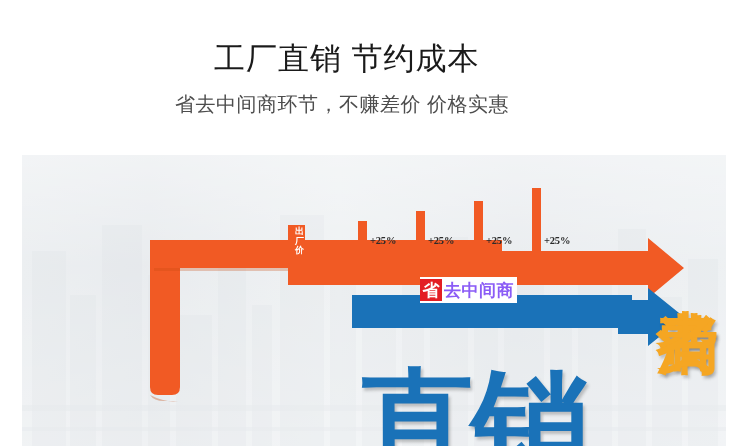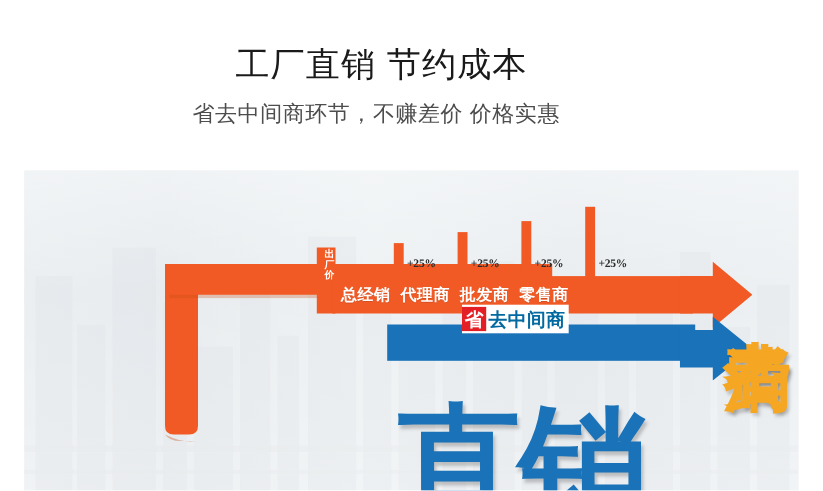--- a/index.html
+++ b/index.html
@@ -88,21 +88,21 @@
   .saving{
     position:absolute;left:398px;top:122px;height:26px;
     display:flex;align-items:center;background:#ffffff;padding:0 3px 0 0;
   }
   .saving .sheng{
     display:inline-flex;align-items:center;justify-content:center;
     width:22px;height:22px;background:#E31E24;color:#ffffff;
     font-size:17px;font-weight:bold;line-height:1;
   }
   .saving .rest{
-    color:#0369a1;font-size:17px;font-weight:bold;letter-spacing:.5px;
+    color:#8b5cf6;font-size:17px;font-weight:bold;letter-spacing:.5px;
     margin-left:2px;white-space:nowrap;
   }
 
   
   .wm{position:absolute;white-space:nowrap;line-height:1;font-weight:bold;}
   .wm-factory{
     left:128px;top:130px;font-size:118px;color:#F15A24;
     letter-spacing:-4px;
     text-shadow:2px 3px 3px rgba(60,60,60,.28);
   }
@@ -180,26 +180,20 @@
     </svg>
     <div class="pct" style="left:348px;top:80px;">+25%</div>
     <div class="pct" style="left:406px;top:80px;">+25%</div>
     <div class="pct" style="left:464px;top:80px;">+25%</div>
     <div class="pct" style="left:522px;top:80px;">+25%</div>
 
     <div class="exfactory"></div>
     <div class="exfactory-txt">出厂价</div>
 
     <div class="chain-band"></div>
-    <div class="chain-labels">
-      <span>总经销</span>
-      <span>代理商</span>
-      <span>批发商</span>
-      <span>零售商</span>
-    </div>
 
     <svg class="arrow-o" width="66" height="60" viewBox="0 0 66 60">
       <path d="M0 13 H30 V0 L66 30 L30 60 V47 H0 Z" fill="#F15A24"></path>
     </svg>
 
     <div class="direct-band"></div>
     <svg class="arrow-b" width="66" height="58" viewBox="0 0 66 58">
       <path d="M0 12 H30 V0 L66 29 L30 58 V46 H0 Z" fill="#1A72B8"></path>
     </svg>
 

